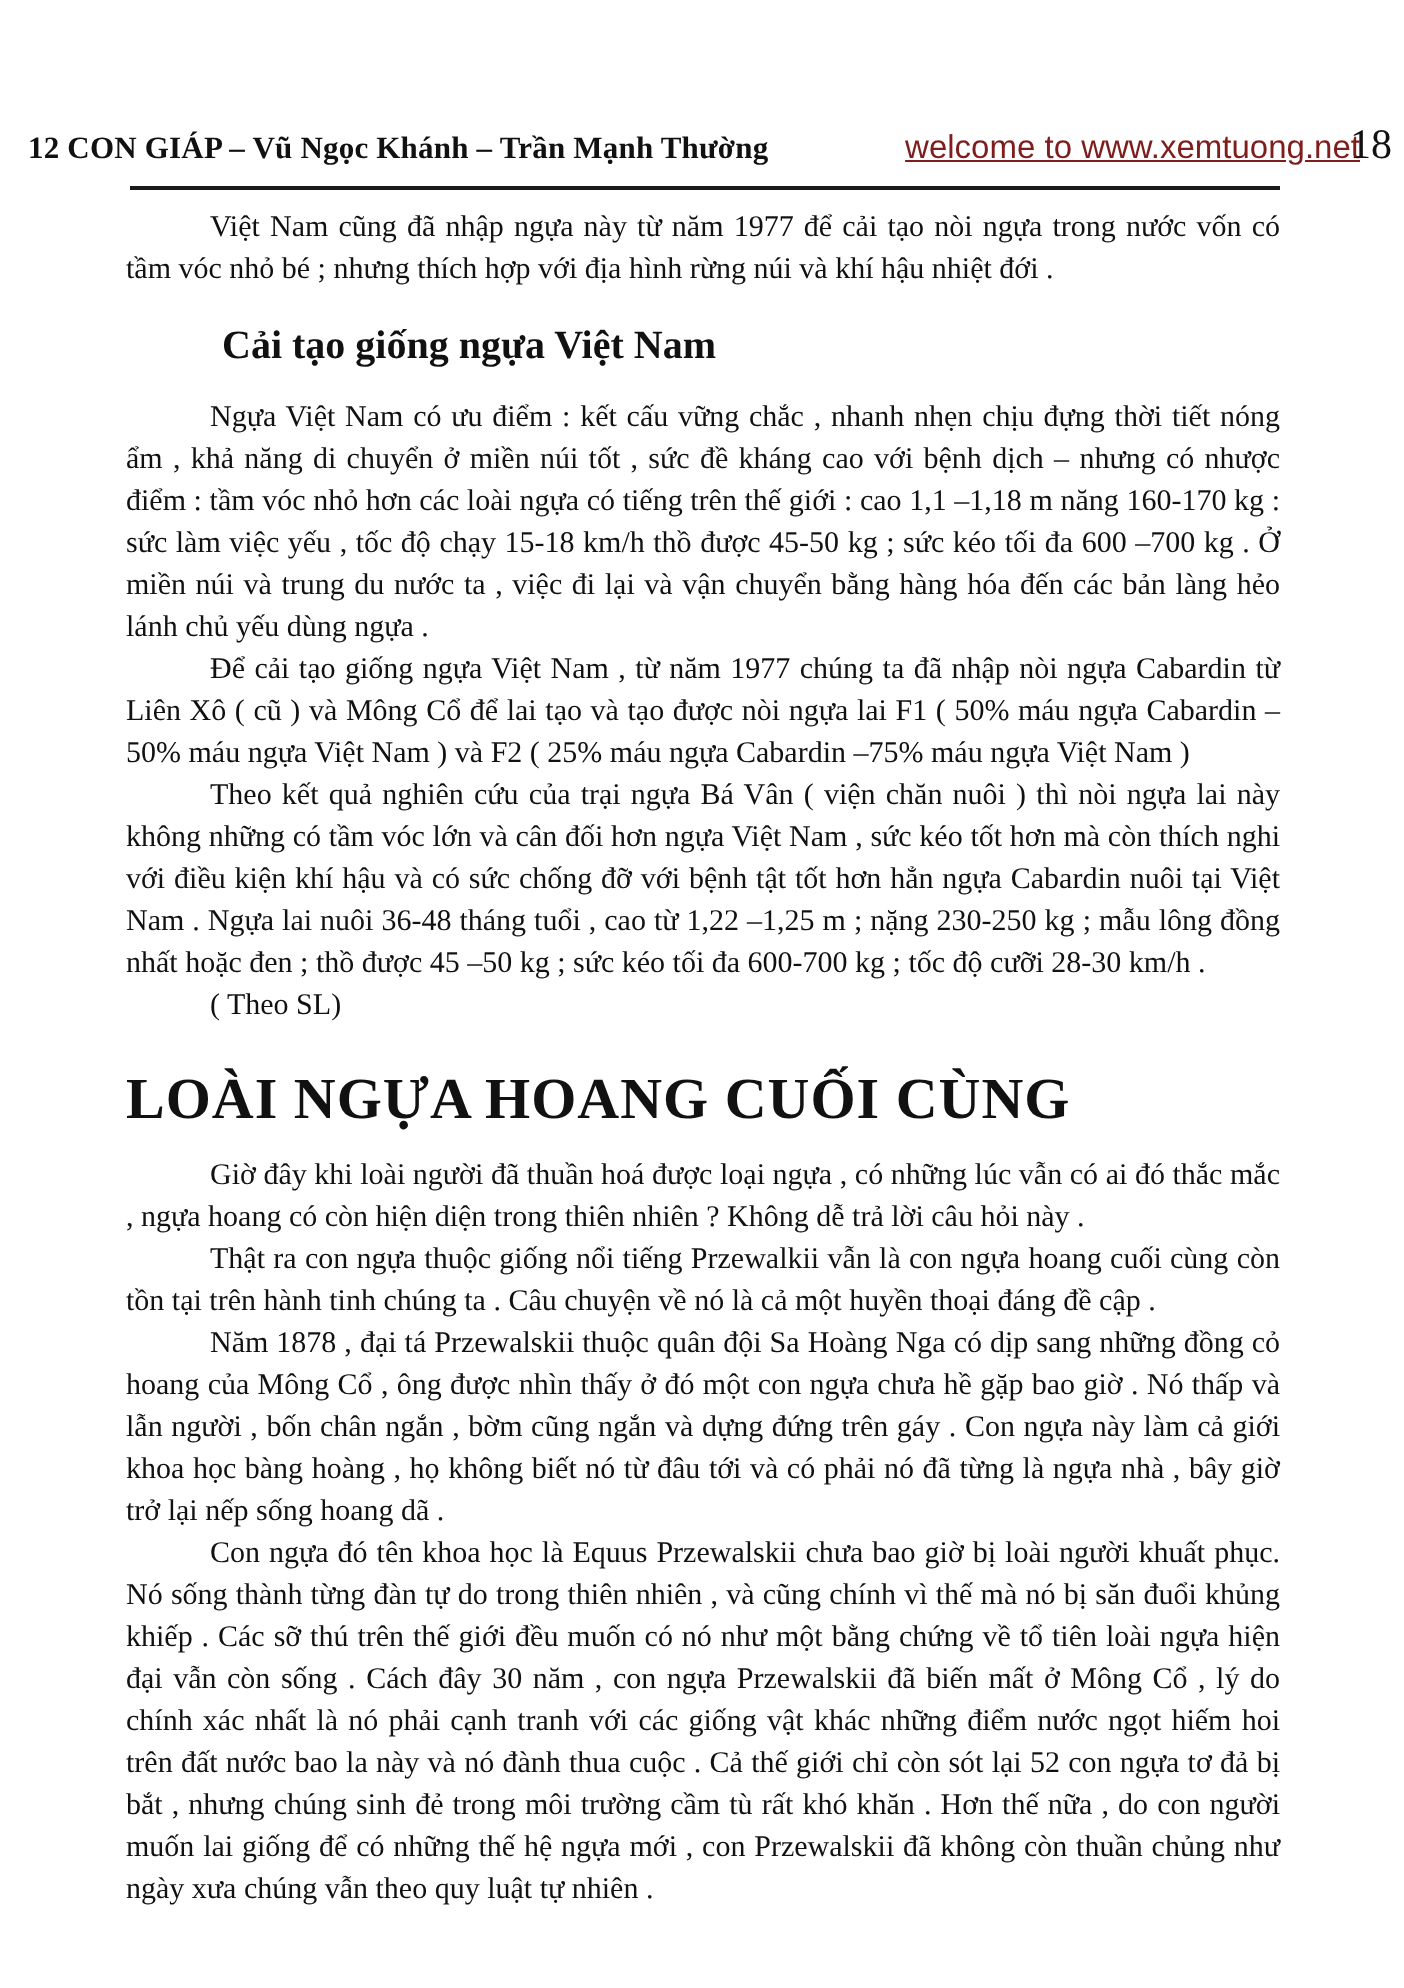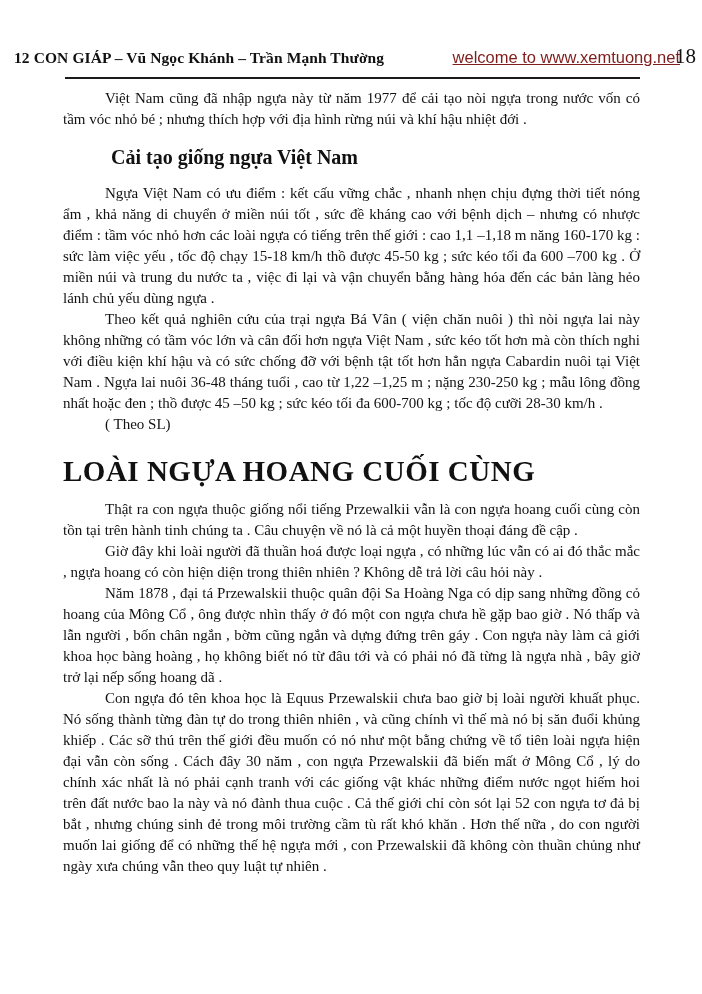--- a/index.html
+++ b/index.html
@@ -10,21 +10,21 @@
     margin: 0 auto;
     background: #ffffff;
     color: #111111;
     font-family: "Liberation Serif", "DejaVu Serif", serif;
     overflow: hidden;
     box-sizing: border-box;
   }
   .header-row {
     display: flex;
     align-items: baseline;
-    padding: 44px 6px 0 14px;
+    padding: 60px 6px 0 14px;
     white-space: nowrap;
   }
   .header-title {
     font-weight: bold;
     font-size: 15.5px;
     letter-spacing: 0.1px;
   }
   .header-right {
     margin-left: auto;
     display: flex;
@@ -87,25 +87,26 @@
   </div>
 
   <div class="rule"></div>
 
   <div class="content">
     <p>Việt Nam cũng đã nhập ngựa này từ năm 1977 để cải tạo nòi ngựa trong nước vốn có tầm vóc nhỏ bé ; nhưng thích hợp với địa hình rừng núi và khí hậu nhiệt đới .</p>
 
     <h2 class="section-heading">Cải tạo giống ngựa Việt Nam</h2>
 
     <p>Ngựa Việt Nam có ưu điểm : kết cấu vững chắc , nhanh nhẹn chịu đựng thời tiết nóng ẩm , khả năng di chuyển ở miền núi tốt , sức đề kháng cao với bệnh dịch – nhưng có nhược điểm : tầm vóc nhỏ hơn các loài ngựa có tiếng trên thế giới : cao 1,1 –1,18 m năng 160-170 kg : sức làm việc yếu , tốc độ chạy 15-18 km/h thồ được 45-50 kg ; sức kéo tối đa 600 –700 kg . Ở miền núi và trung du nước ta , việc đi lại và vận chuyển bằng hàng hóa đến các bản làng hẻo lánh chủ yếu dùng ngựa .</p>
+    <p>Để cải tạo giống ngựa Việt Nam , từ năm 1977 chúng ta đã nhập nòi ngựa Cabardin từ Liên Xô ( cũ ) và Mông Cổ để lai tạo và tạo được nòi ngựa lai F1 ( 50% máu ngựa Cabardin – 50% máu ngựa Việt Nam ) và F2 ( 25% máu ngựa Cabardin –75% máu ngựa Việt Nam )</p>
     <p>Theo kết quả nghiên cứu của trại ngựa Bá Vân ( viện chăn nuôi ) thì nòi ngựa lai này không những có tầm vóc lớn và cân đối hơn ngựa Việt Nam , sức kéo tốt hơn mà còn thích nghi với điều kiện khí hậu và có sức chống đỡ với bệnh tật tốt hơn hẳn ngựa Cabardin nuôi tại Việt Nam . Ngựa lai nuôi 36-48 tháng tuổi , cao từ 1,22 –1,25 m ; nặng 230-250  kg ; mẫu lông đồng nhất hoặc đen ; thồ được 45 –50 kg ; sức kéo tối đa 600-700 kg ; tốc độ cưỡi 28-30 km/h .</p>
 
     <p class="byline"><span>( </span><b>Theo SL</b><span>)</span></p>
 
     <h1 class="article-title">LOÀI NGỰA HOANG CUỐI CÙNG</h1>
 
+    <p>Giờ đây khi loài người đã thuần hoá được loại ngựa , có những lúc vẫn có ai đó thắc mắc , ngựa hoang có còn hiện diện trong thiên nhiên ? Không dễ trả lời câu hỏi này .</p>
     <p>Thật ra con ngựa thuộc giống nổi tiếng Przewalkii vẫn là con ngựa hoang cuối cùng còn tồn tại trên hành tinh chúng ta . Câu chuyện về nó là cả một huyền thoại đáng đề cập .</p>
-    <p>Giờ đây khi loài người đã thuần hoá được loại ngựa , có những lúc vẫn có ai đó thắc mắc , ngựa hoang có còn hiện diện trong thiên nhiên ? Không dễ trả lời câu hỏi này .</p>
     <p>Năm 1878 , đại tá Przewalskii thuộc quân đội Sa Hoàng Nga có dịp sang những đồng cỏ hoang của Mông Cổ , ông được nhìn thấy ở đó một con ngựa chưa hề gặp bao giờ . Nó thấp  và lẫn người , bốn chân ngắn , bờm cũng ngắn và dựng đứng trên gáy . Con ngựa này làm cả giới khoa học bàng hoàng , họ không biết nó từ đâu tới và có phải nó đã từng là ngựa nhà , bây giờ trở lại nếp sống hoang dã .</p>
     <p>Con ngựa đó tên khoa học là Equus Przewalskii chưa bao giờ bị loài người khuất phục. Nó sống thành từng đàn tự do trong thiên nhiên , và cũng chính vì thế mà nó bị săn đuổi khủng khiếp . Các sỡ thú trên thế giới đều muốn có nó như một bằng chứng về tổ tiên loài ngựa hiện đại vẫn còn sống . Cách đây 30 năm , con ngựa Przewalskii đã biến mất ở Mông Cổ , lý do chính xác nhất là nó phải cạnh tranh với các giống vật khác những điểm nước ngọt hiếm hoi trên đất nước bao la này và nó đành thua cuộc . Cả thế giới chỉ còn sót lại 52 con ngựa tơ đả bị bắt , nhưng chúng sinh đẻ trong môi trường cầm tù rất khó khăn . Hơn thế nữa , do con người muốn lai giống để có những thế hệ ngựa mới  , con Przewalskii đã không còn thuần chủng như ngày xưa chúng vẫn theo quy luật tự nhiên .</p>
   </div>
 
 </div>
 
 </body></html>

